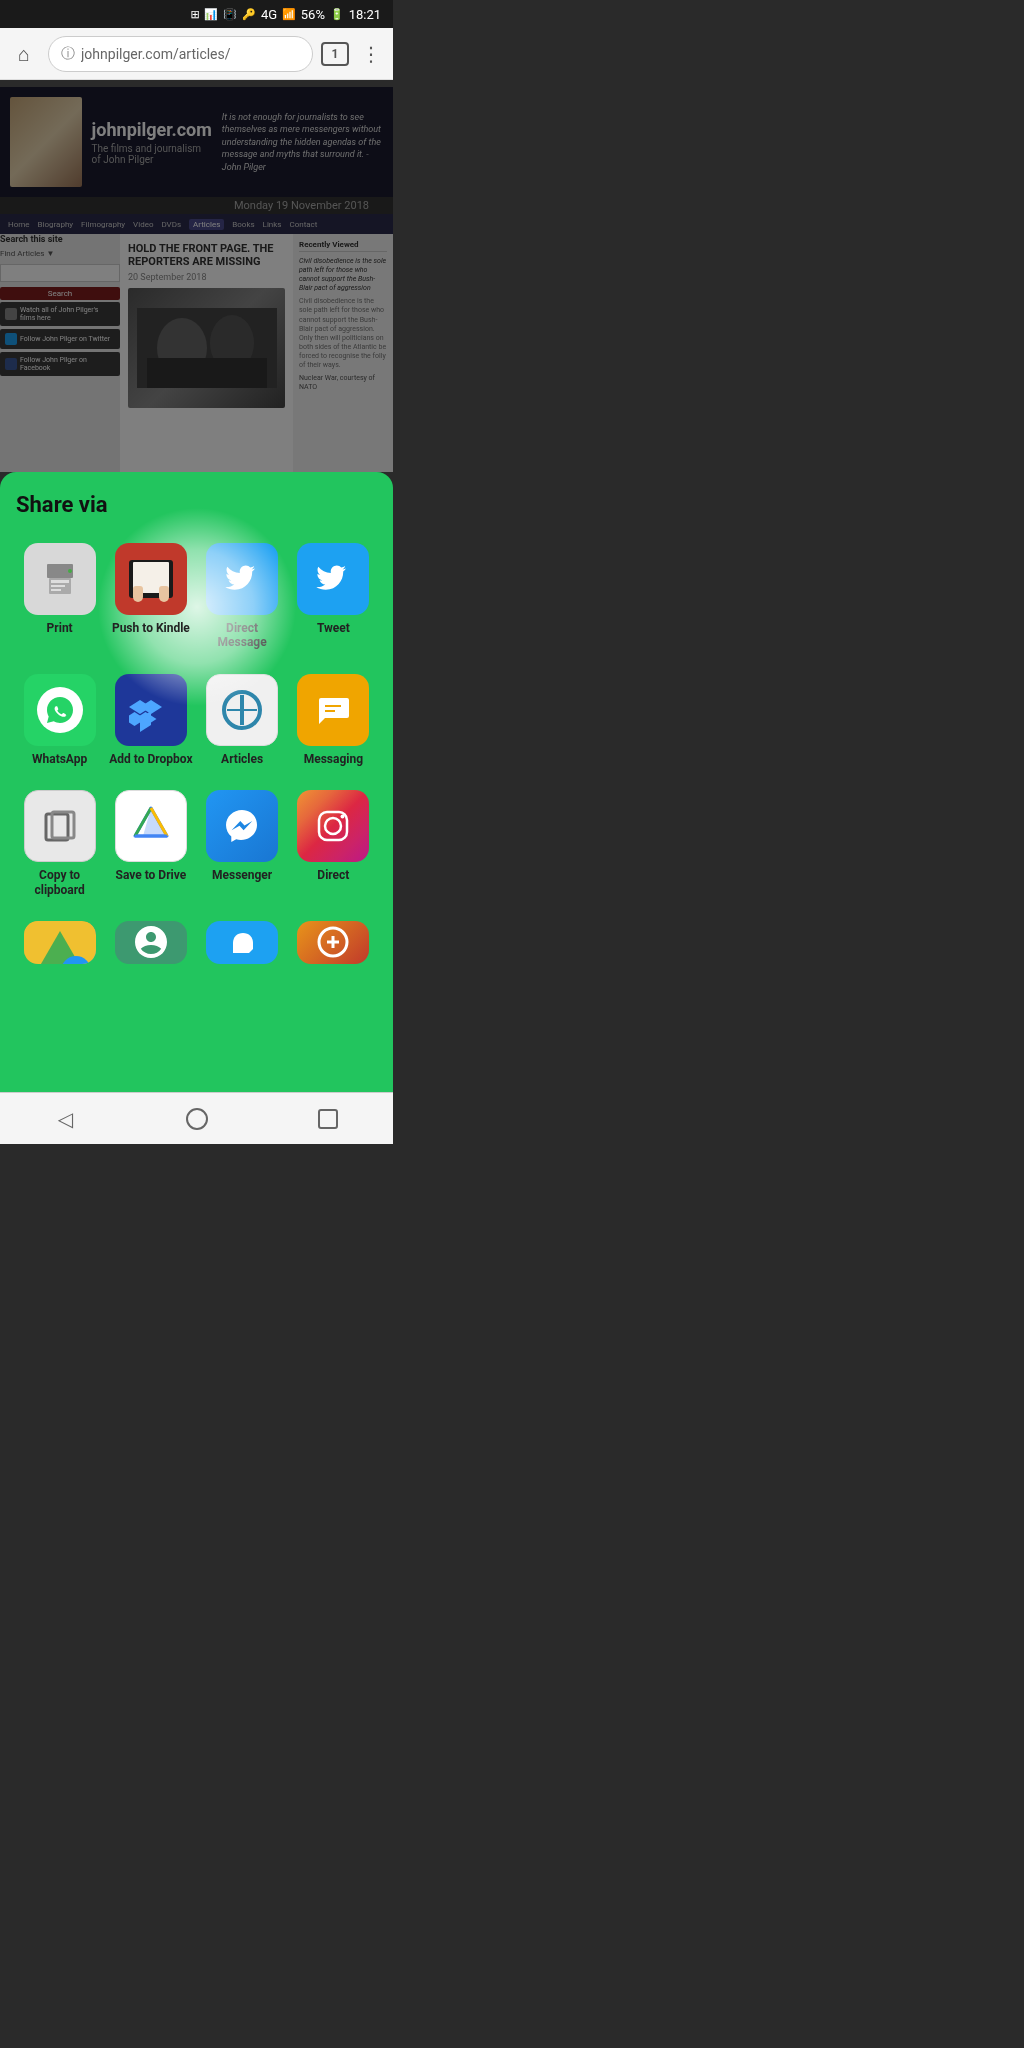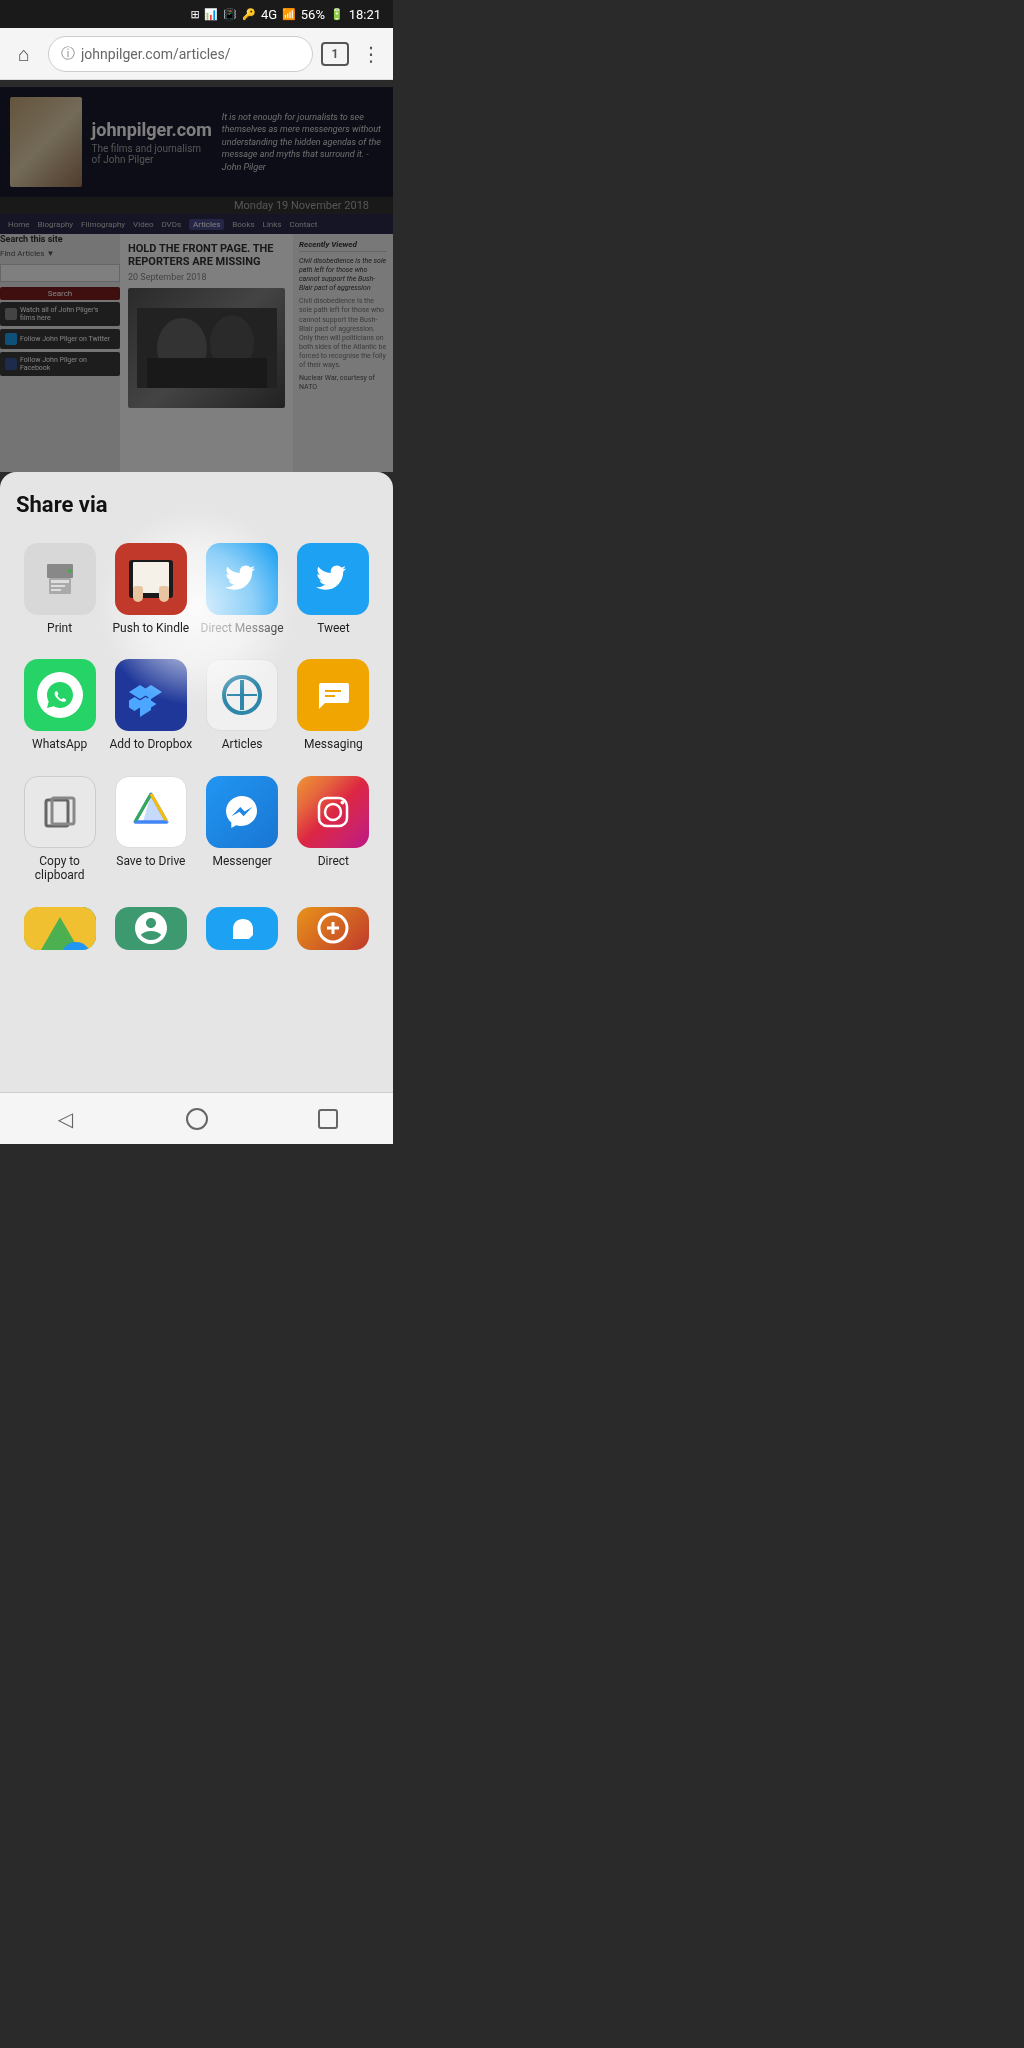--- a/index.html
+++ b/index.html
@@ -263,21 +263,20 @@
       background: #f0f0f0;
       padding: 6px;
     }
     .recently-viewed-title {
       font-size: 8px;
       font-weight: bold;
       color: #333;
       border-bottom: 1px solid #ccc;
       margin-bottom: 5px;
       padding-bottom: 2px;
-      font-style: italic;
     }
     .recently-viewed-item {
       font-size: 7px;
       color: #555;
       margin-bottom: 4px;
       line-height: 1.3;
     }
     .recently-viewed-item.highlighted {
       color: #333;
       font-style: italic;
@@ -291,21 +290,21 @@
       right: 0;
       bottom: 0;
       background: rgba(0,0,0,0.5);
       z-index: 5;
     }
 
     
     .share-sheet {
       position: relative;
       z-index: 10;
-      background: #e5e5e5;
+      background: #22c55e;
       border-top-left-radius: 16px;
       border-top-right-radius: 16px;
       padding: 20px 16px 0 16px;
       min-height: 620px;
     }
 
     .share-title {
       font-size: 22px;
       font-weight: bold;
       color: #111;
@@ -320,20 +319,21 @@
       margin-bottom: 12px;
     }
 
     .app-item {
       display: flex;
       flex-direction: column;
       align-items: center;
       gap: 6px;
       padding: 6px 2px;
       cursor: pointer;
+      font-weight: bold;
     }
 
     .app-label {
       font-size: 12px;
       color: #222;
       text-align: center;
       line-height: 1.2;
     }
 
     

